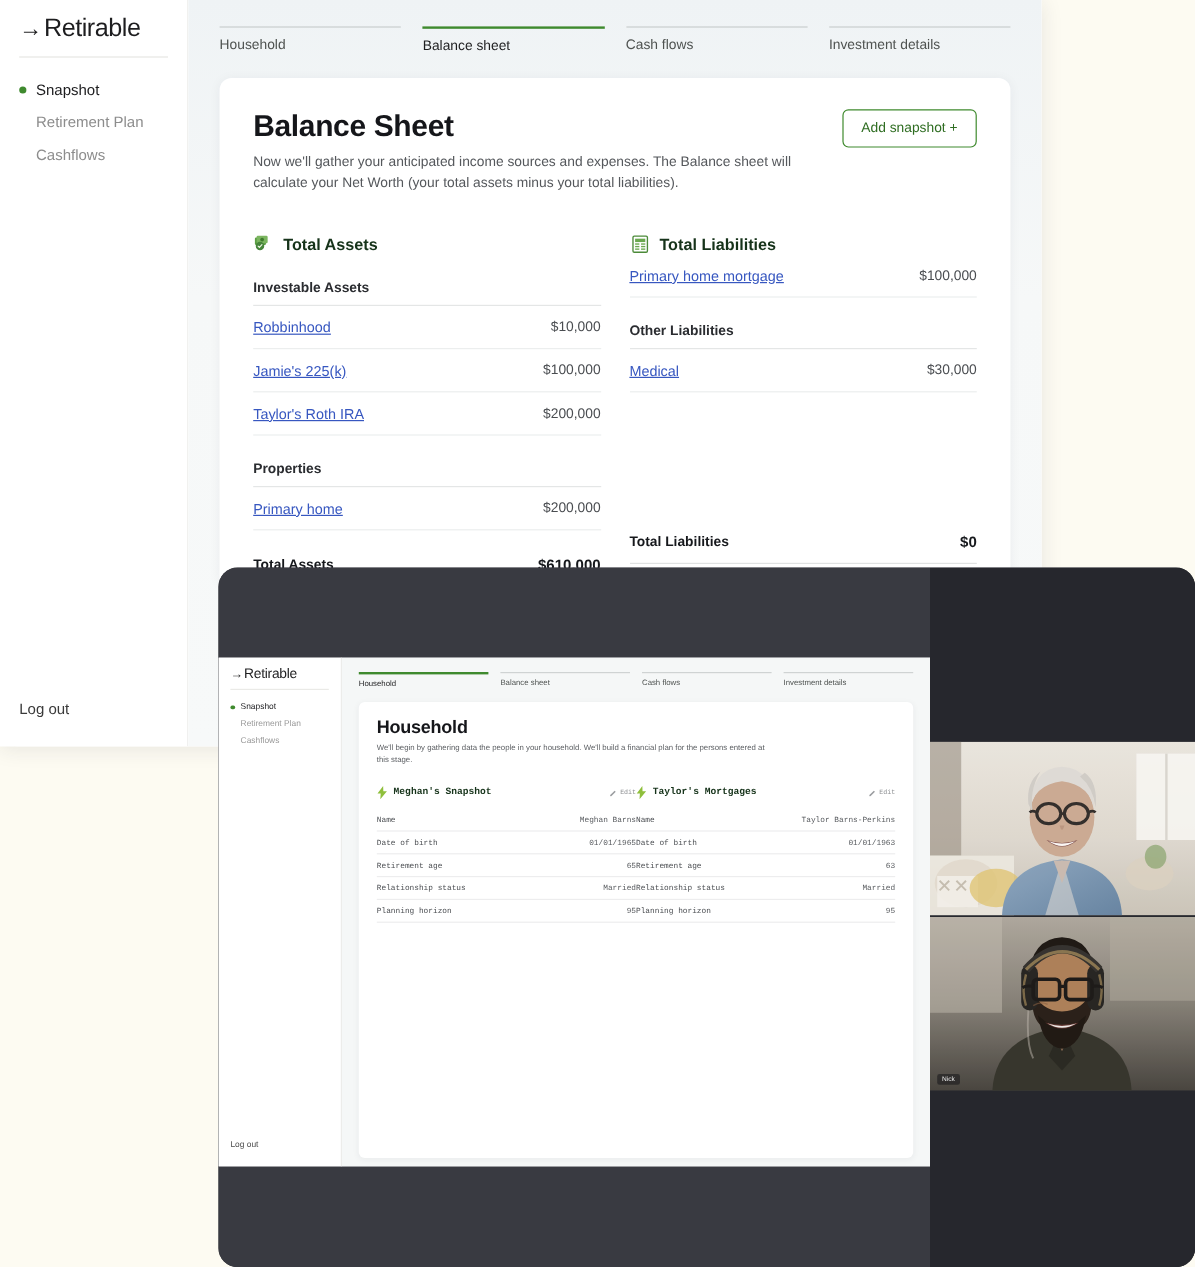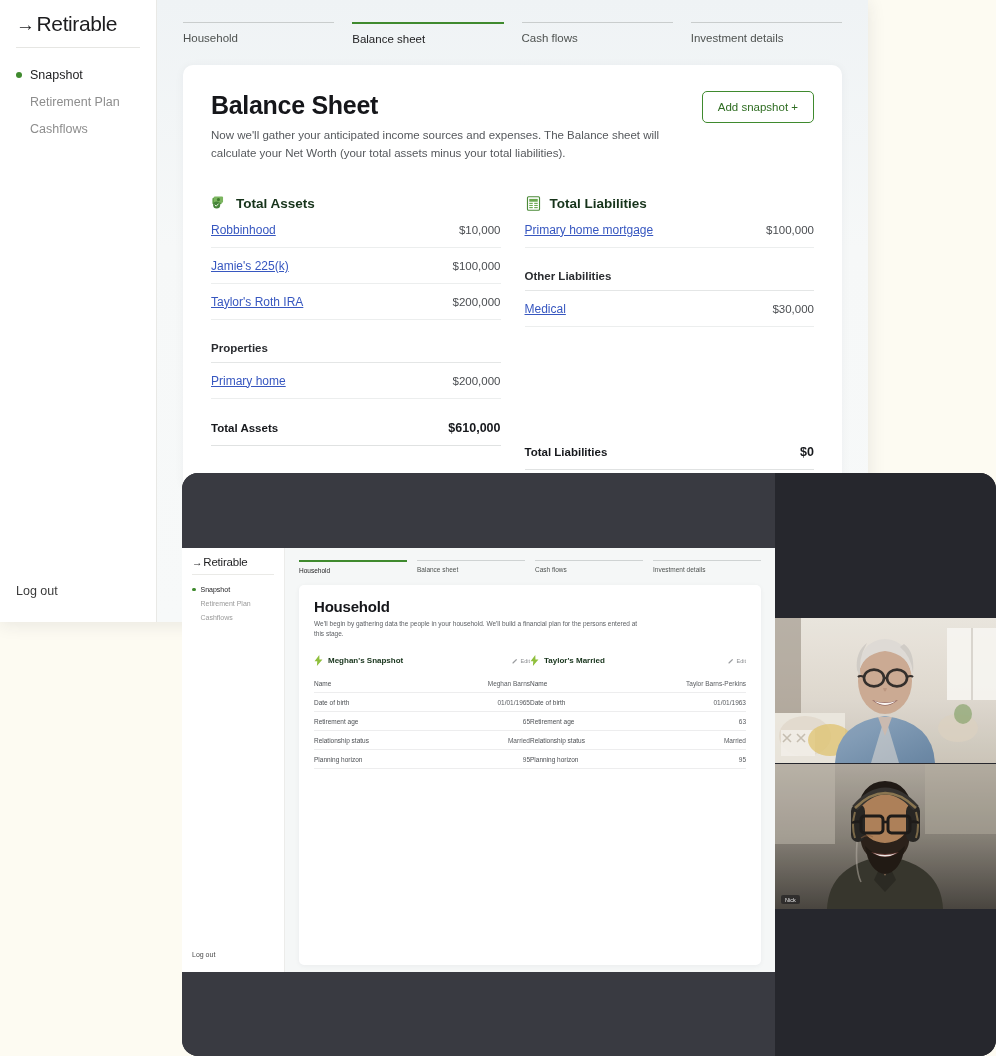--- a/index.html
+++ b/index.html
@@ -189,21 +189,21 @@
   .i-tab.active .i-tab-label { color: #1d1d1f; }
 
   #hh-card {
     margin-top: 11px; background: #fff; border-radius: 5px;
     padding: 13px 15px 0 15px; height: 380px;
     box-shadow: 0 1px 5px rgba(30,40,50,0.05);
   }
   .i-title { font-size: 15px; font-weight: bold; color: #15161a; letter-spacing: -0.2px; }
   .i-sub { margin-top: 4px; font-size: 6.5px; color: #5b5e62; line-height: 1.6; max-width: 330px; }
 
-  .i-cols { display: flex; margin-top: 16px; }
+  .i-cols { display: flex; margin-top: 16px; font-family: Liberation Mono, monospace; }
   .i-col { flex: 1 1 0; }
   .i-col-head {
     display: flex; align-items: center; justify-content: space-between;
     padding-bottom: 8px;
   }
   .i-col-head-l { display: flex; align-items: center; gap: 5px; }
   .i-col-name { font-size: 8px; font-weight: bold; color: #16331a; }
   .i-edit { display: flex; align-items: center; gap: 3px; font-size: 5.5px; color: #8e9093; cursor: pointer; }
   .i-row {
     display: flex; justify-content: space-between; align-items: center;
@@ -287,20 +287,21 @@
               <svg class="ico" viewBox="0 0 24 24">
                 <rect x="2" y="4" width="13" height="9" rx="1.5" fill="#5a9e43"></rect>
                 <rect x="4" y="2" width="13" height="9" rx="1.5" fill="#7bb55f"></rect>
                 <circle cx="10.5" cy="6.5" r="2.2" fill="#3d7a2c"></circle>
                 <circle cx="8" cy="14" r="5" fill="#46843a"></circle>
                 <path d="M5.8 14.2l1.5 1.6 3-3.2" stroke="#eaf5e2" stroke-width="1.4" fill="none" stroke-linecap="round"></path>
               </svg>
               <span>Total Assets</span>
             </div>
 
+            <div class="sec-title">Investable Assets</div>
             <div class="row">
               <span class="row-link">Robbinhood</span>
               <span class="row-val">$10,000</span>
             </div>
             <div class="row">
               <span class="row-link">Jamie's 225(k)</span>
               <span class="row-val">$100,000</span>
             </div>
             <div class="row">
               <span class="row-link">Taylor's Roth IRA</span>
@@ -452,21 +453,21 @@
                   <span class="i-v">95</span>
                 </div>
               </div>
 
               <div class="i-col">
                 <div class="i-col-head">
                   <div class="i-col-head-l">
                     <svg width="9" height="11" viewBox="0 0 10 14">
                       <path d="M6 0L0 8h3.4L3 14 10 5.6H6.2z" fill="#8fbf3c"></path>
                     </svg>
-                    <span class="i-col-name">Taylor's Married</span>
+                    <span class="i-col-name">Taylor's Mortgages</span>
                   </div>
                   <div class="i-edit">
                     <svg width="6" height="6" viewBox="0 0 12 12">
                       <path d="M1 9.2L8.4 1.8l1.8 1.8L2.8 11H1z" fill="#9a9c9f"></path>
                     </svg>
                     <span>Edit</span>
                   </div>
                 </div>
                 <div class="i-row">
                   <span class="i-k">Name</span>

